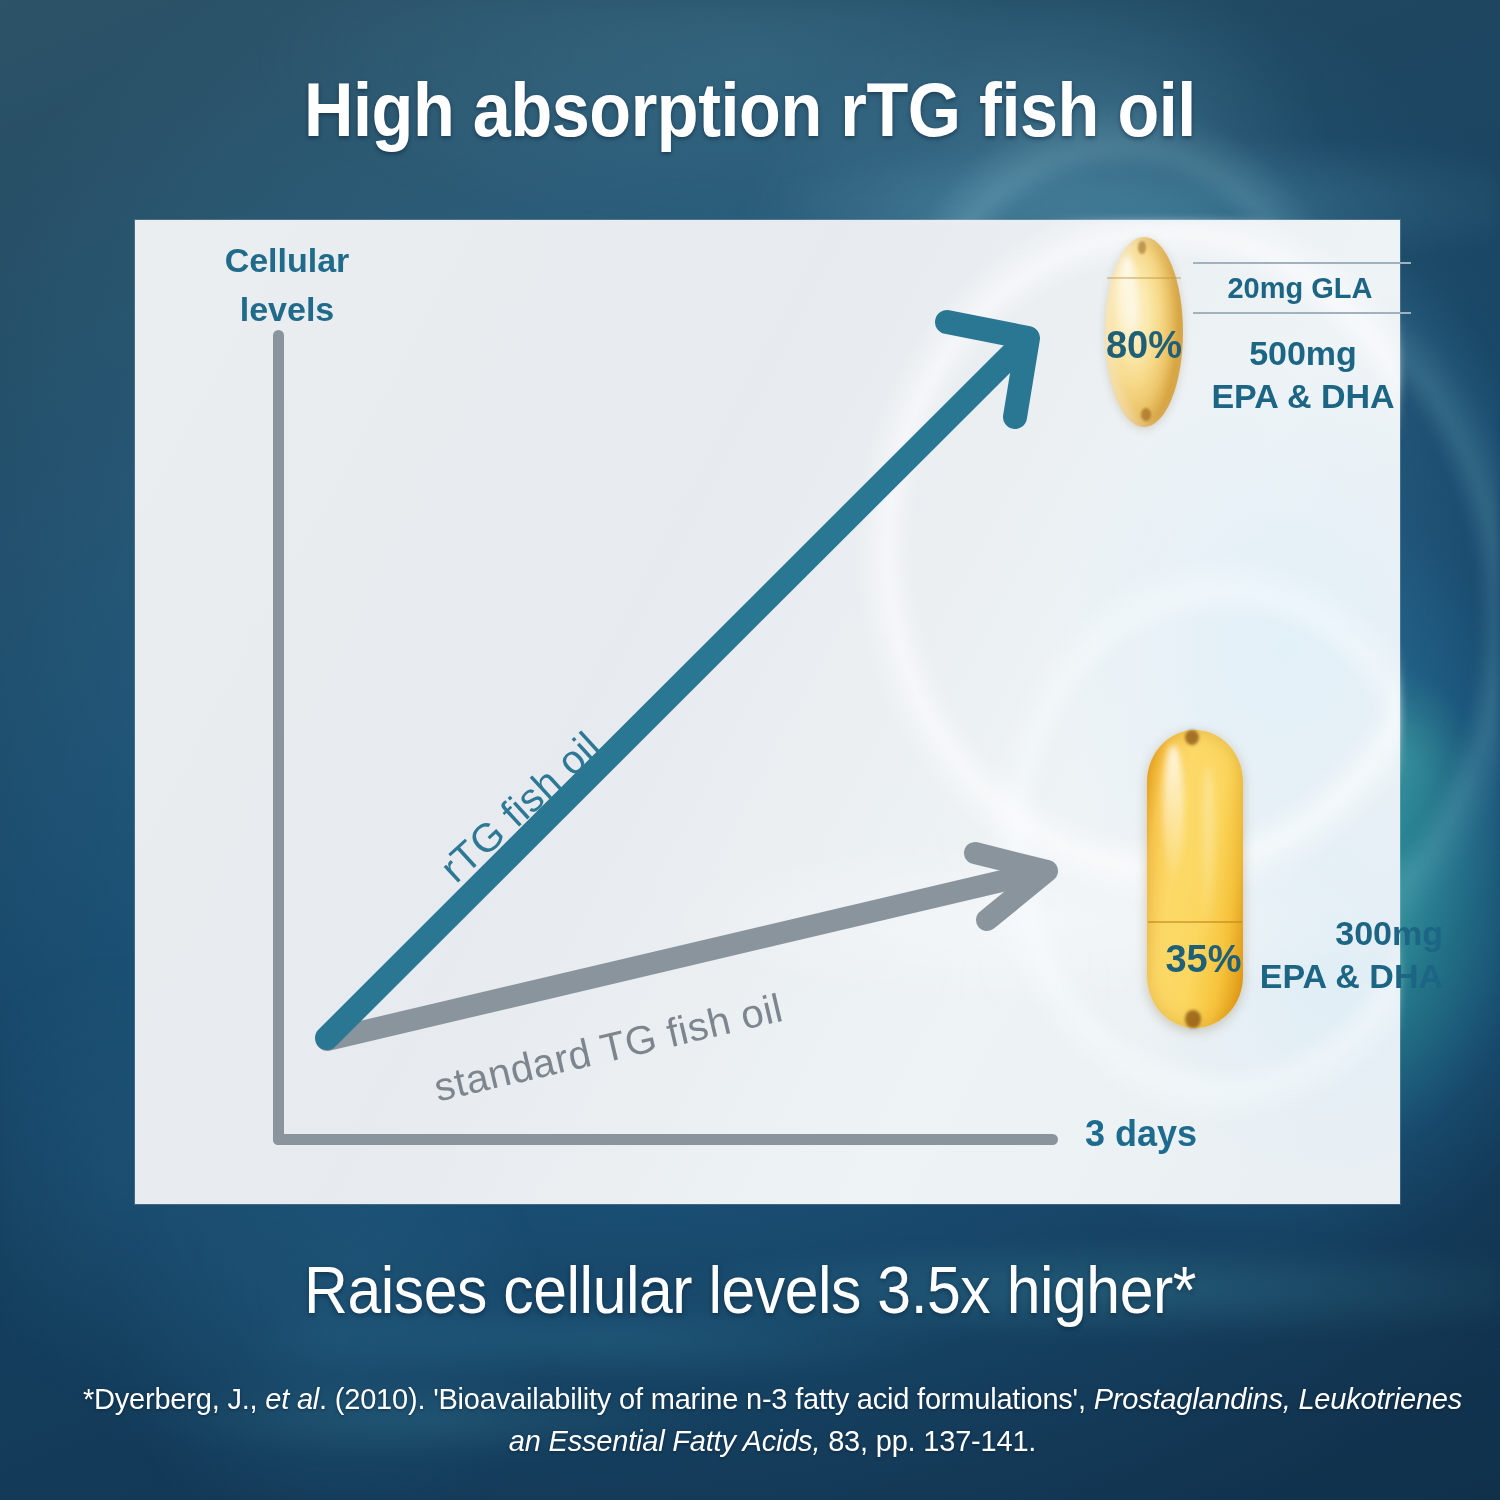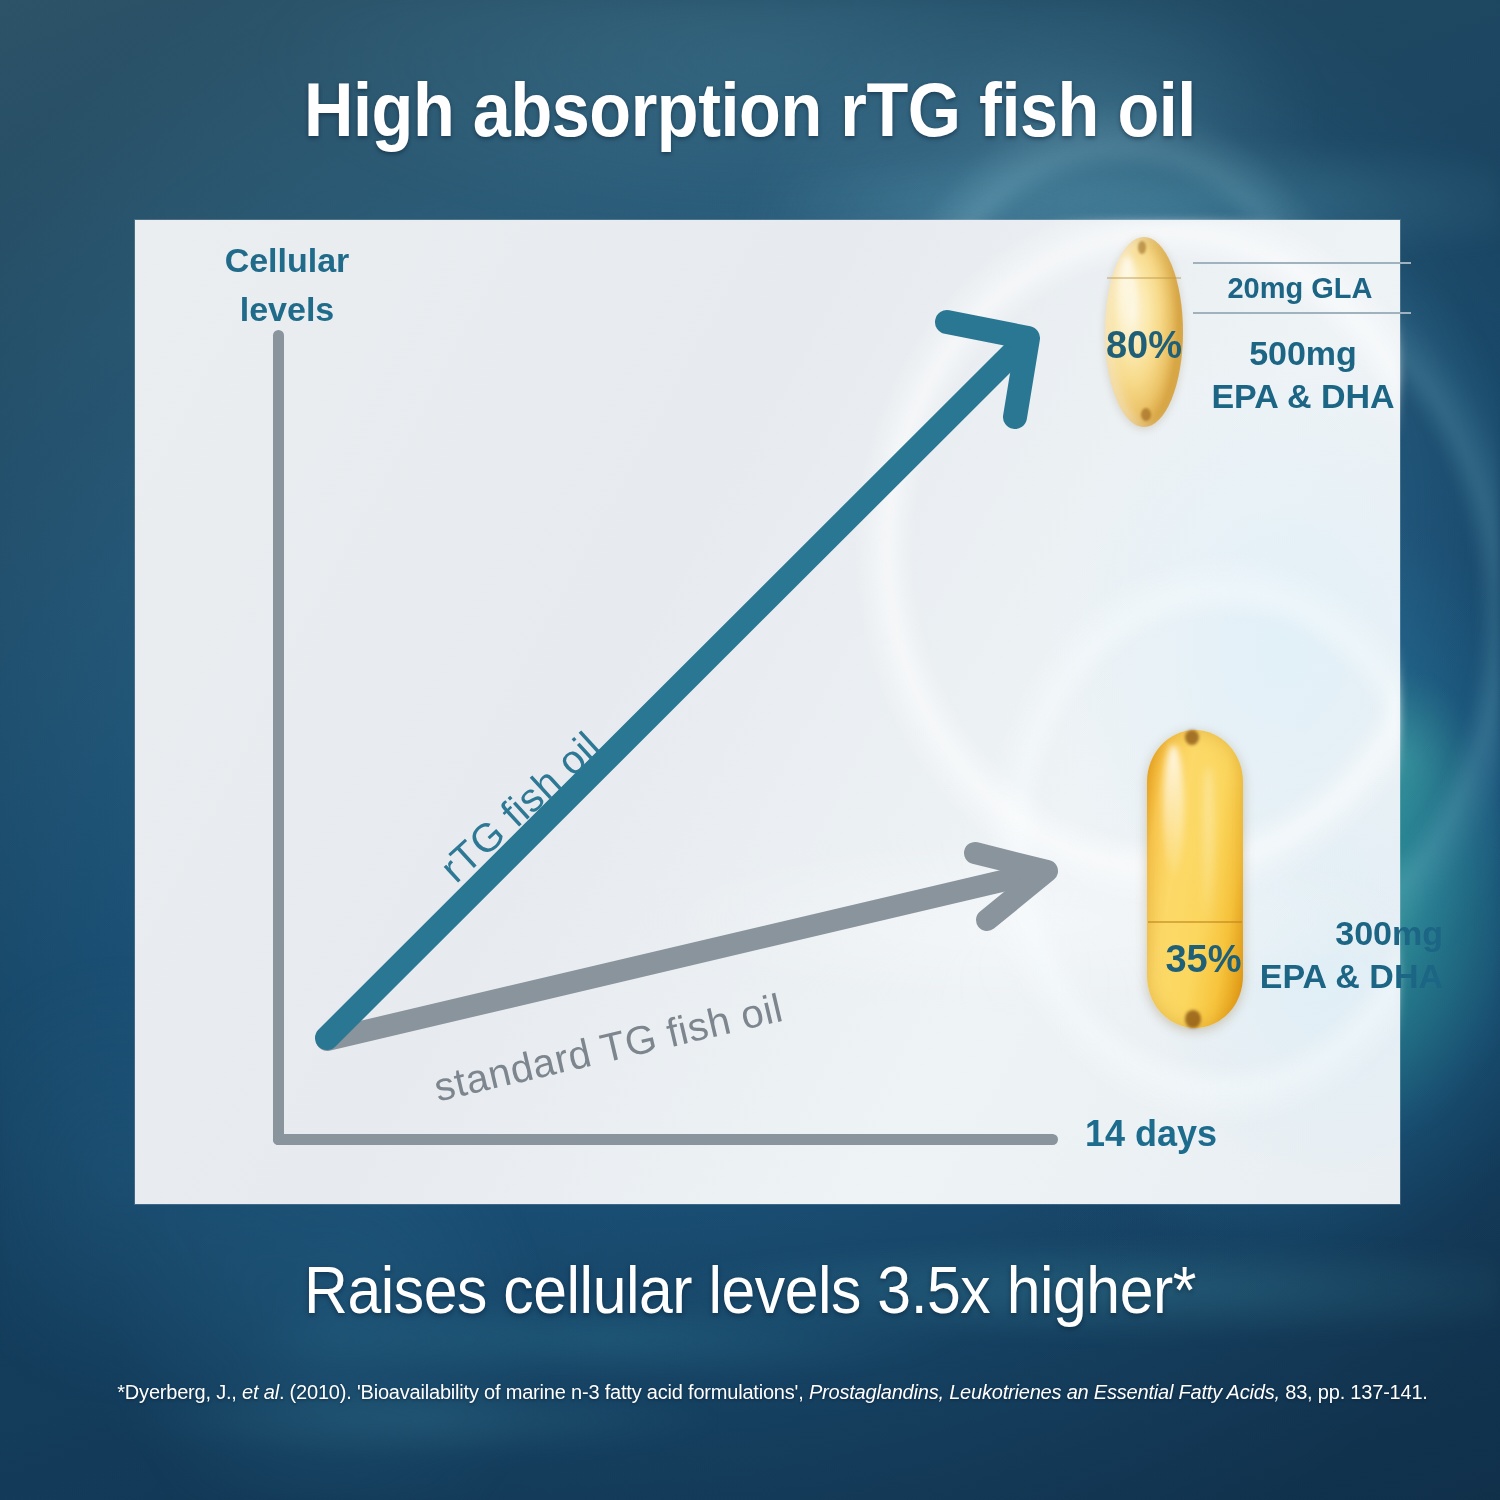--- a/index.html
+++ b/index.html
@@ -107,21 +107,21 @@
   }
   #subhead {
     top: 1252px;
     font-size: 66px;
     font-weight: normal;
     letter-spacing: -0.5px;
     transform: scaleX(0.92);
   }
   #footnote {
     top: 1378px;
-    font-size: 20px;
+    font-size: 29px;
     line-height: 1.45;
     font-weight: normal;
     letter-spacing: -0.2px;
     text-shadow: 0 1px 3px rgba(0,20,40,0.5);
     white-space: normal;
     padding: 0 32px;
     margin-left: 45px;
   }
   #footnote em { font-style: italic; }
 
@@ -367,21 +367,21 @@
   <div class="banner-text" id="title">High absorption rTG fish oil</div>
 
   <div id="chart-panel">
 
     <div id="panel-wisp"></div>
 
     <div class="axis" id="axis-y"></div>
     <div class="axis" id="axis-x"></div>
 
     <div id="y-axis-label">Cellular levels</div>
-    <div id="x-axis-label">14 days</div>
+    <div id="x-axis-label">3 days</div>
 
     <svg id="arrows" viewBox="0 0 1265 984">
 
       <g>
         <line x1="192" y1="820" x2="905" y2="652" stroke="#8a949d" stroke-width="22" stroke-linecap="round"></line>
         <polyline points="840,633 912,651 852,700" fill="none" stroke="#8a949d" stroke-width="22" stroke-linecap="round" stroke-linejoin="round"></polyline>
       </g>
 
       <g>
         <line x1="192" y1="818" x2="883" y2="128" stroke="#2a7794" stroke-width="24" stroke-linecap="round"></line>

